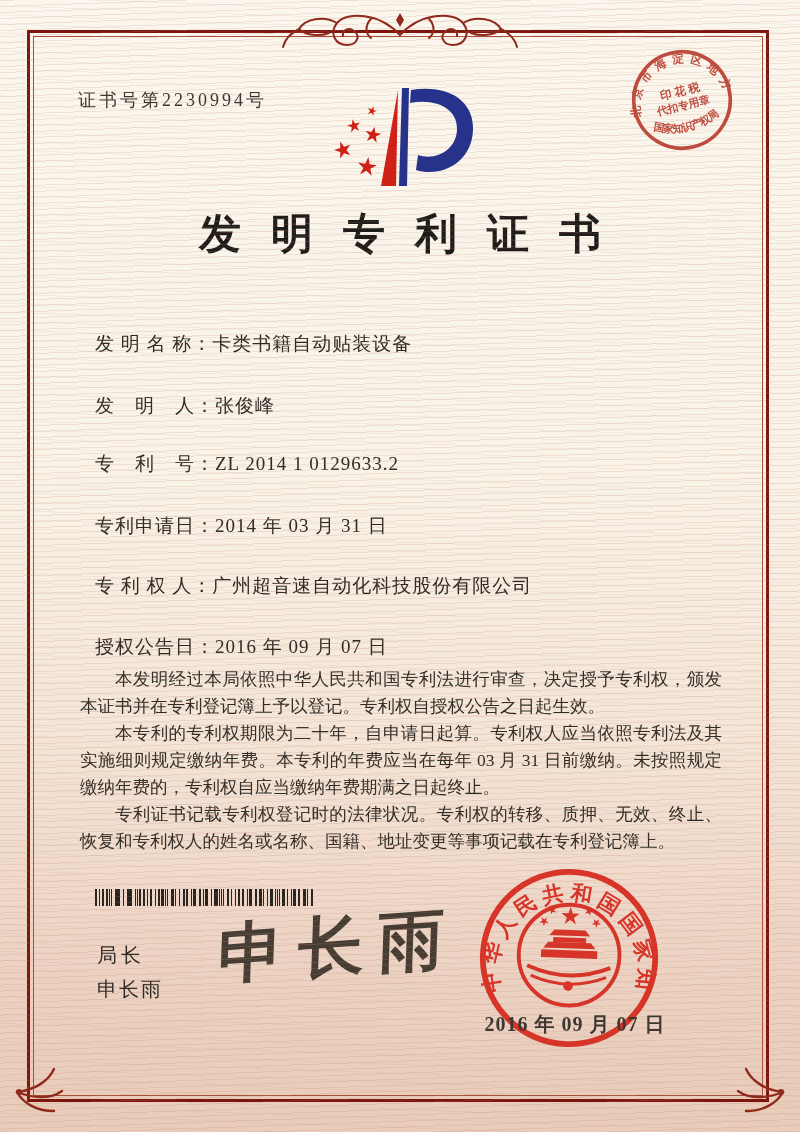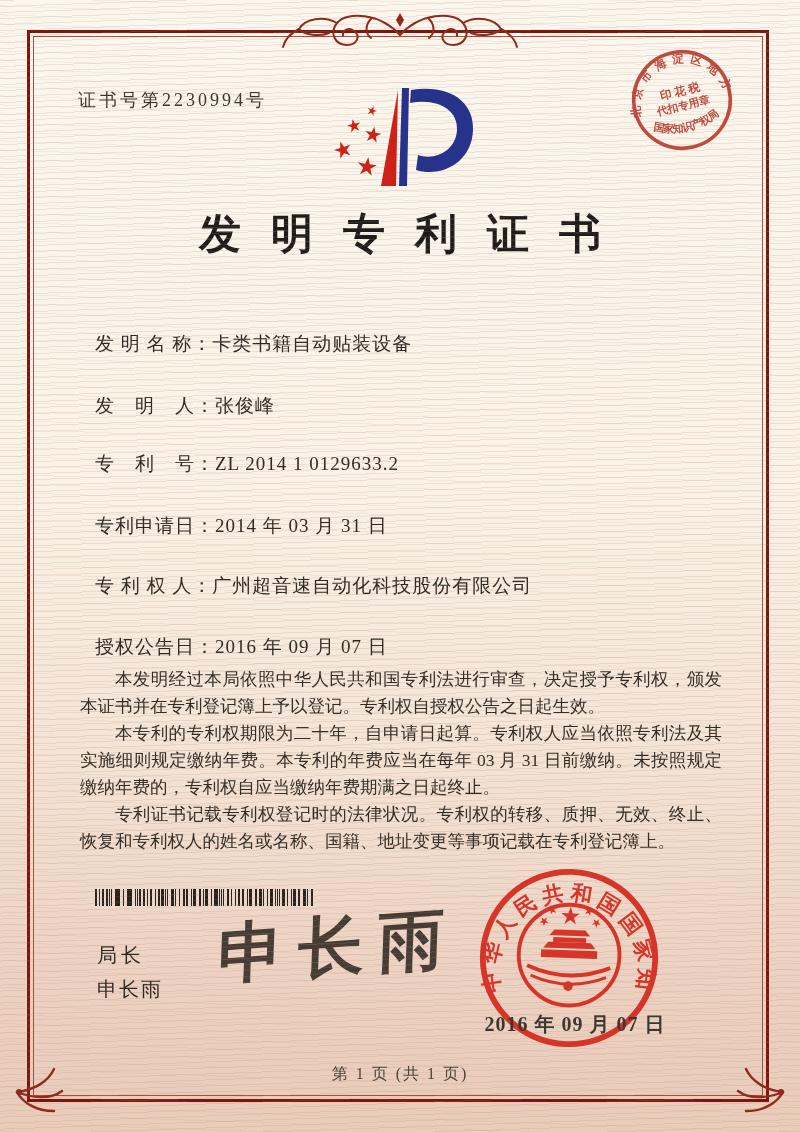--- a/index.html
+++ b/index.html
@@ -155,15 +155,14 @@
     <text font-size="16" font-weight="bold" fill="#b43023" font-family="Liberation Serif, DejaVu Serif, serif">
       <textPath href="#taxTop" startOffset="0" textLength="255" lengthAdjust="spacing">北京市海淀区地方税务局</textPath>
     </text>
     <text font-size="15" font-weight="bold" fill="#b43023" font-family="Liberation Serif, DejaVu Serif, serif">
       <textPath href="#taxBottom" startOffset="0" textLength="98" lengthAdjust="spacing">国家知识产权局</textPath>
     </text>
     <text x="75" y="68" text-anchor="middle" font-size="16" font-weight="bold" fill="#b43023" font-family="Liberation Serif, DejaVu Serif, serif">印 花 税</text>
     <text x="75" y="88" text-anchor="middle" font-size="15" font-weight="bold" fill="#b43023" font-family="Liberation Serif, DejaVu Serif, serif">代扣专用章</text>
   </svg>
 
-  <div class="footer">第 1 页 (共 1 页)</div>
 
 </div>
 
 </body></html>

